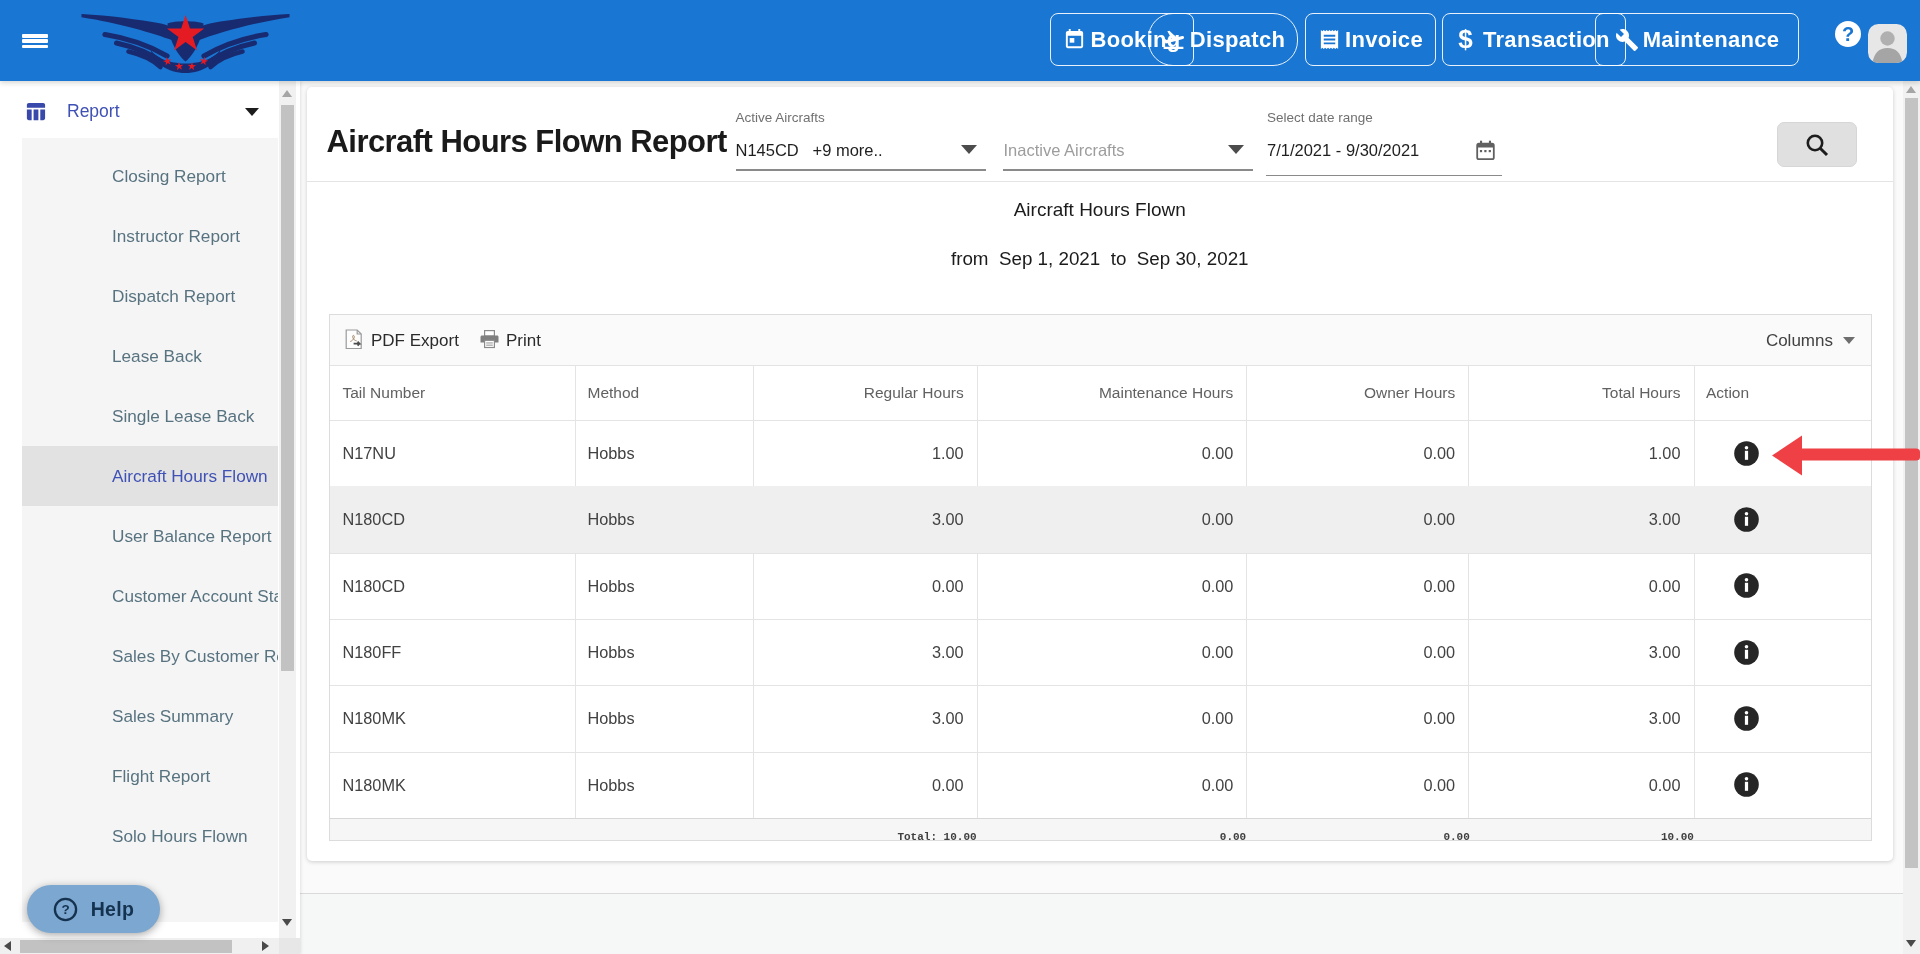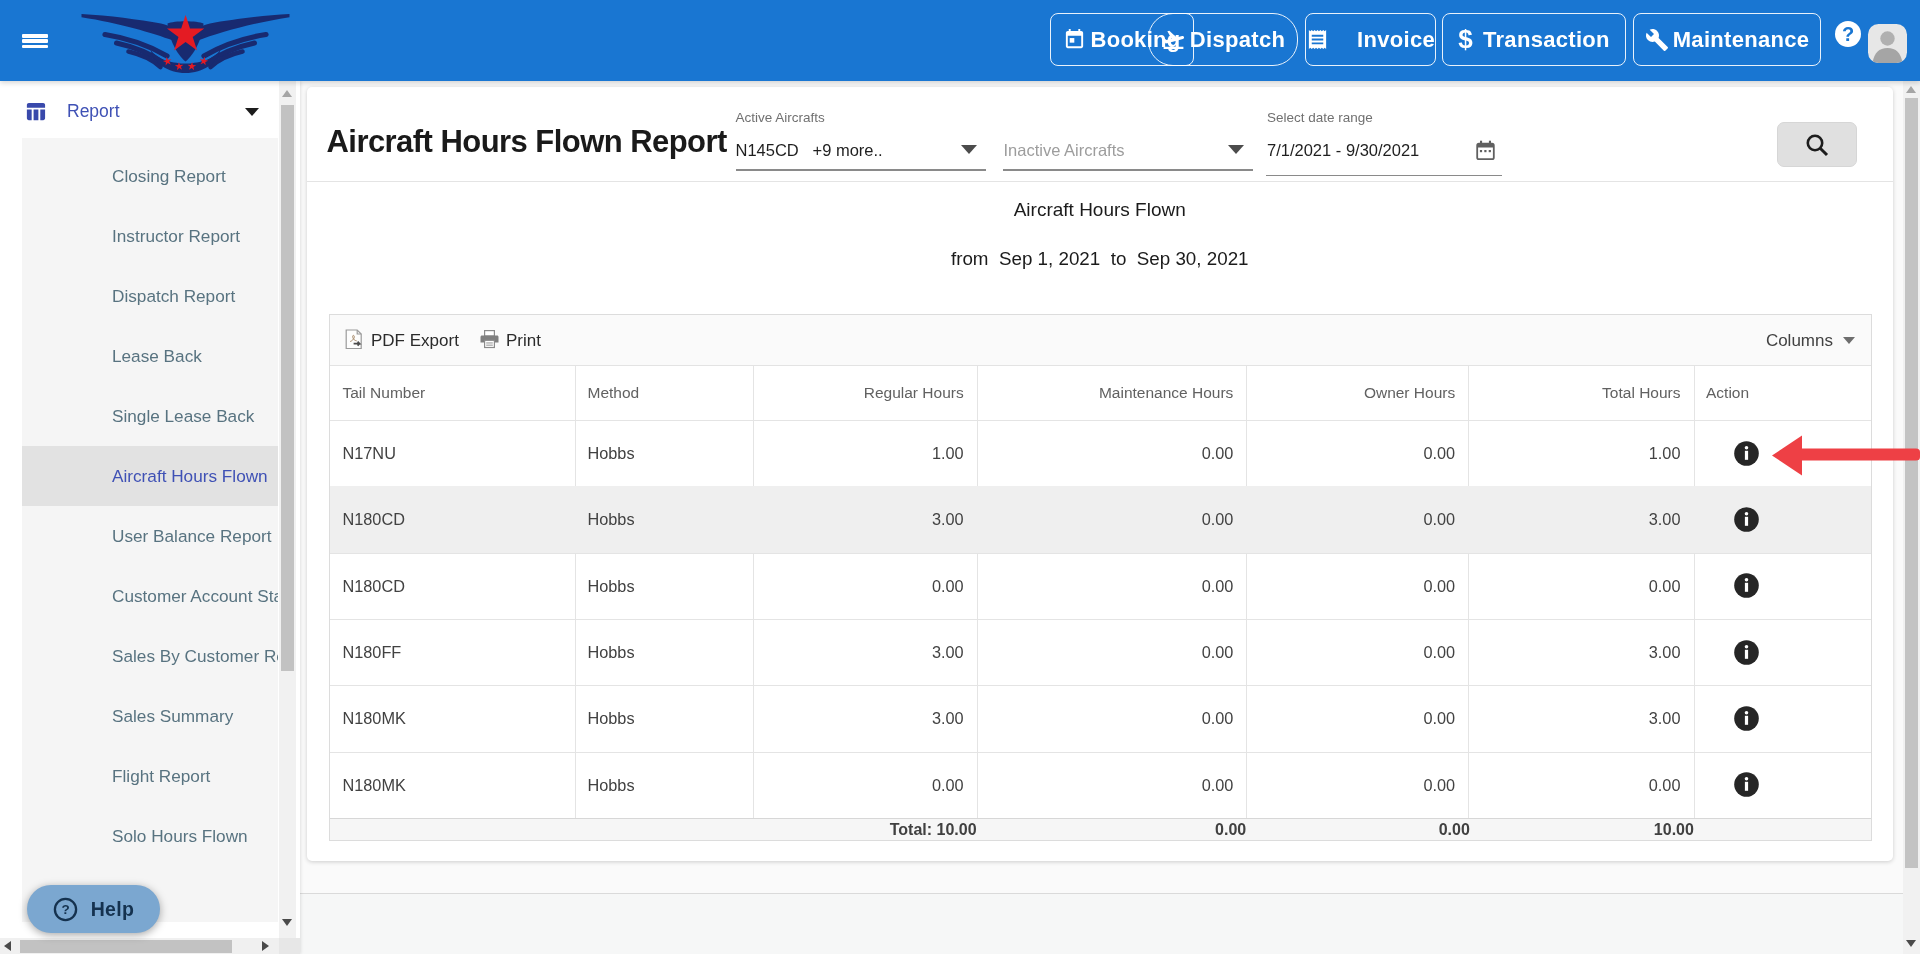--- a/index.html
+++ b/index.html
@@ -54,21 +54,21 @@
 
 #grid { left:22.25px; top:226.6px; width:1543px; height:527.5px; border:1px solid #dcdcdc; }
 #toolbar { position:absolute; left:0; top:0; width:1541px; height:51.1px; background:#fafafa; border-bottom:1px solid #e3e3e3; }
 #toolbar span { position:absolute; top:0; height:51px; line-height:51px; font-size:17px; color:#2b2b2b; }
 .hcell { position:absolute; top:51.1px; height:54.4px; line-height:54.4px; font-size:15.5px; color:#616161; }
 .vline { position:absolute; top:51.1px; width:1px; height:452.2px; background:#e4e4e4; }
 .grow { position:absolute; left:0; width:1541px; height:66.3px; }
 .gcell { position:absolute; top:0; height:66.3px; line-height:66.3px; font-size:16.3px; color:#424242; }
 .rborder { position:absolute; left:0; width:1541px; height:1px; background:#e4e4e4; }
 #gfoot { position:absolute; left:0; top:503.3px; width:1541px; height:21.8px; background:#f6f6f6; border-top:1px solid #d7d7d7; }
-#gfoot div { position:absolute; top:0; height:21.9px; line-height:21.9px; font-size:16px; font-weight:600; color:#404040; }
+#gfoot div { position:absolute; top:8px; height:21.9px; line-height:21.9px; font-size:11px; font-weight:600; color:#404040;font-family:Liberation Mono, monospace; }
 .icircle { position:absolute; }
 
 
 #redarrow { left:1770px; top:431.5px; z-index:40; }
 
 
 #psb { left:1903px; top:81px; width:17px; height:873px; background:#f1f1f1; z-index:25; }
 #psb-thumb { position:absolute; left:2px; top:17px; width:13px; height:770px; background:#c3c3c3; }
 
 
@@ -307,31 +307,31 @@
           <rect x="7" y="10.5" width="4.8" height="4.8" fill="#fff"></rect>
         </svg>
       <span>Booking</span>
     </div>
     <div class="navbtn" style="left:1148px; width:150px;border-radius:25px;">
       <svg width="25" height="25" viewBox="0 0 24 24">
           <path fill="#fff" d="M2.5 19h19v2h-19zm19.57-9.36c-.21-.8-1.04-1.28-1.84-1.06L14.92 10l-6.9-6.43-1.93.51 4.14 7.17-4.97 1.33-1.97-1.54-1.45.39 1.82 3.16.77 1.33 1.6-.43 5.31-1.42 4.35-1.16L21 11.49c.81-.23 1.28-1.05 1.07-1.85z"></path>
         </svg>
       <span>Dispatch</span>
     </div>
-    <div class="navbtn" style="left:1305px; width:131px;justify-content:space-between;">
+    <div class="navbtn" style="left:1305px; width:131px;">
       <svg width="23" height="23" viewBox="0 0 24 24">
           <path fill="#fff" d="M18 17H6v-2h12v2zm0-4H6v-2h12v2zm0-4H6V7h12v2zM3 22l1.5-1.5L6 22l1.5-1.5L9 22l1.5-1.5L12 22l1.5-1.5L15 22l1.5-1.5L18 22l1.5-1.5L21 22V2l-1.5 1.5L18 2l-1.5 1.5L15 2l-1.5 1.5L12 2l-1.5 1.5L9 2 7.5 3.5 6 2 4.5 3.5 3 2v20z"></path>
         </svg>
       <span>Invoice</span>
     </div>
     <div class="navbtn" style="left:1442px; width:184px;">
       <span style="font-size:26px; margin-right:6px;">$</span>
       <span>Transaction</span>
     </div>
-    <div class="navbtn" style="left:1633px; width:188px;">
+    <div class="navbtn" style="left:1595px; width:204px;">
       <svg width="24" height="24" viewBox="0 0 24 24">
           <path fill="#fff" d="M22.7 19l-9.1-9.1c.9-2.3.4-5-1.5-6.9-2-2-5-2.4-7.4-1.3L9 6 6 9 1.6 4.7C.4 7.1.9 10.1 2.9 12.1c1.9 1.9 4.6 2.4 6.9 1.5l9.1 9.1c.4.4 1 .4 1.4 0l2.3-2.3c.5-.4.5-1.1.1-1.4z"></path>
         </svg>
       <span>Maintenance</span>
     </div>
     <div id="help-q">?</div>
     <div id="avatar">
       <svg width="39" height="39" viewBox="0 0 39 39">
           <circle cx="19.5" cy="14.5" r="7.2" fill="#b0b0b0"></circle>
           <path d="M19.5,24 C28,24 33,29 34.5,39 L4.5,39 C6,29 11,24 19.5,24 Z" fill="#a5a5a5"></path>

